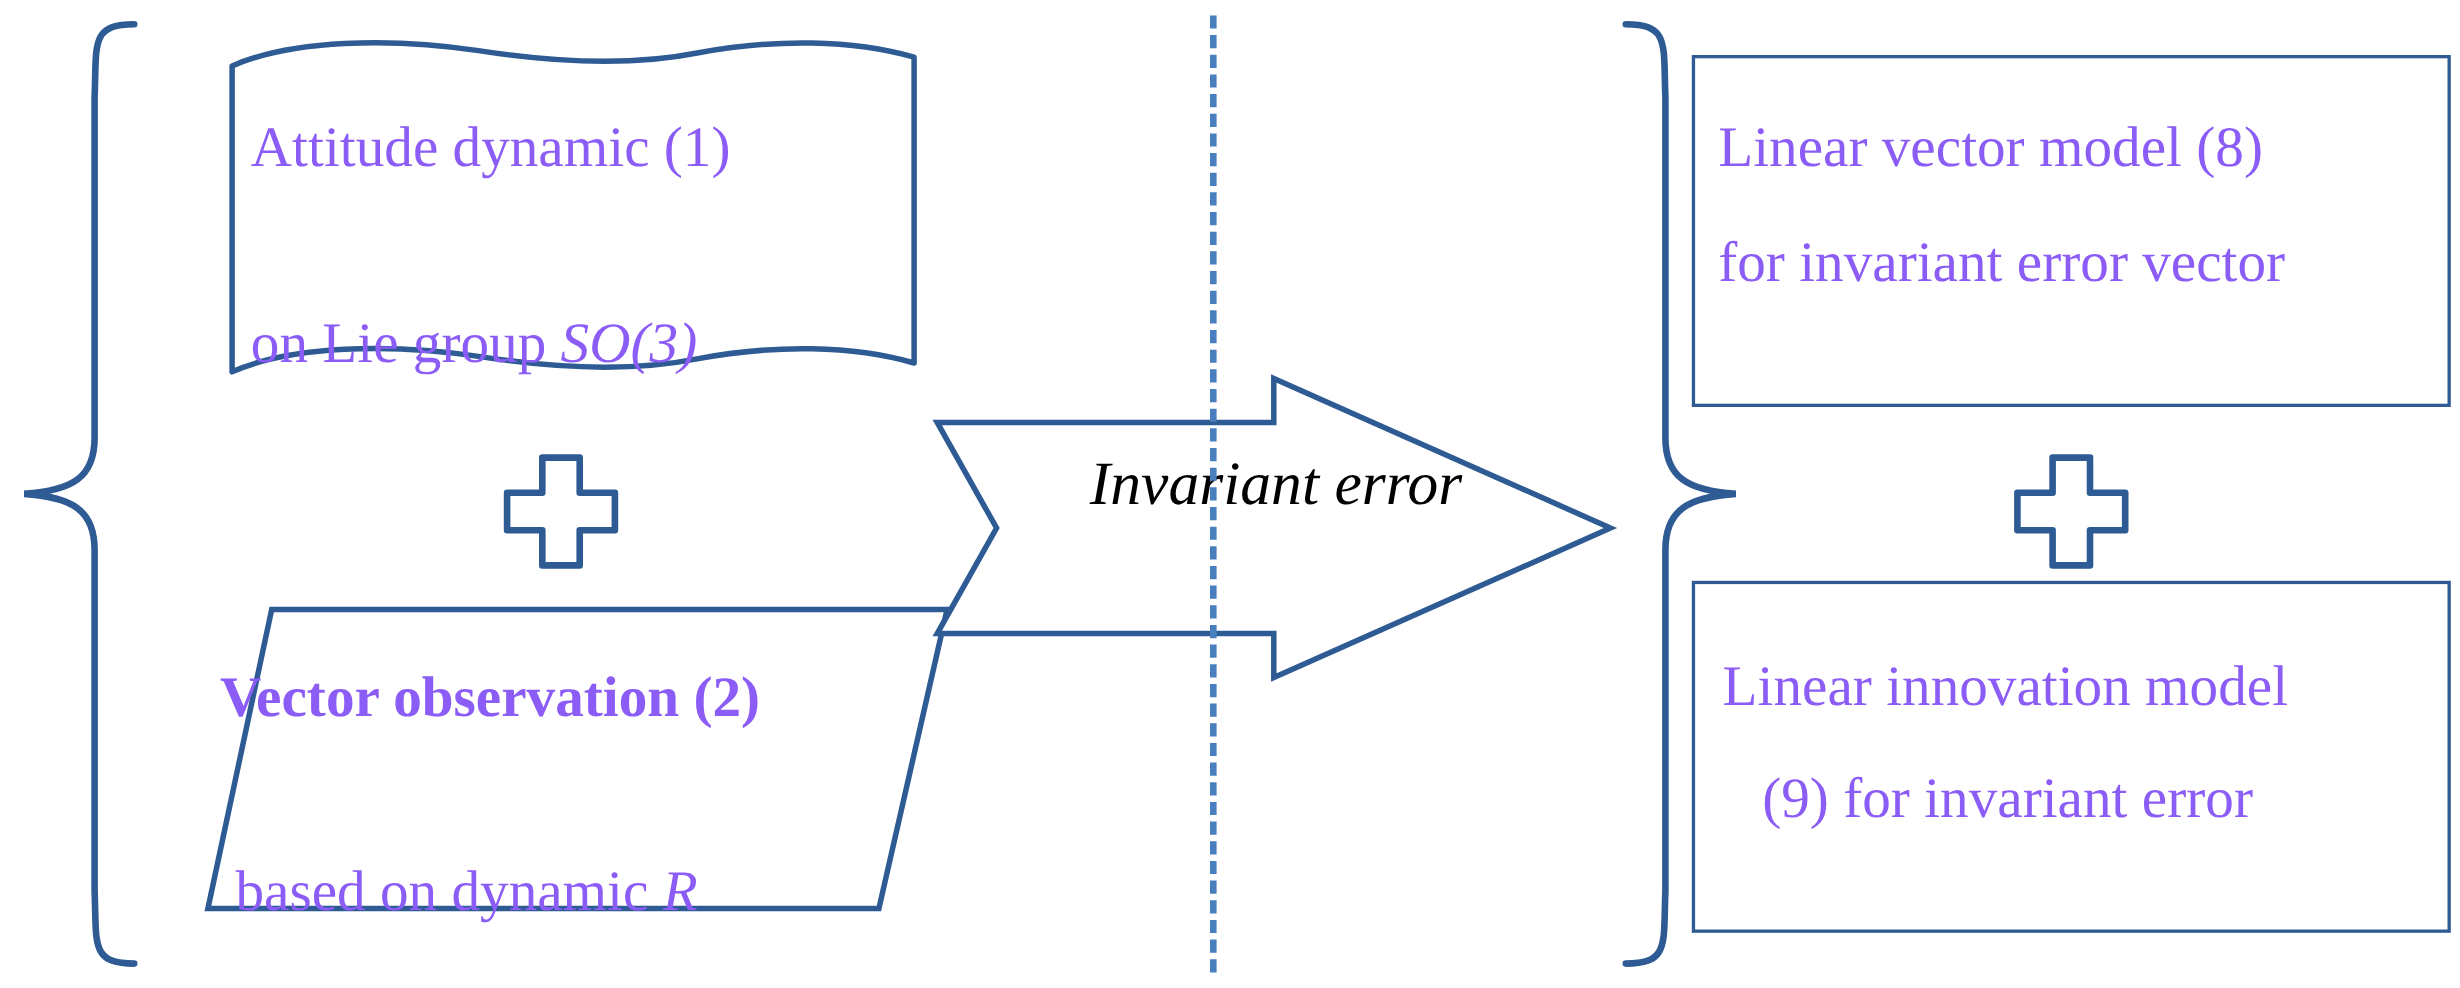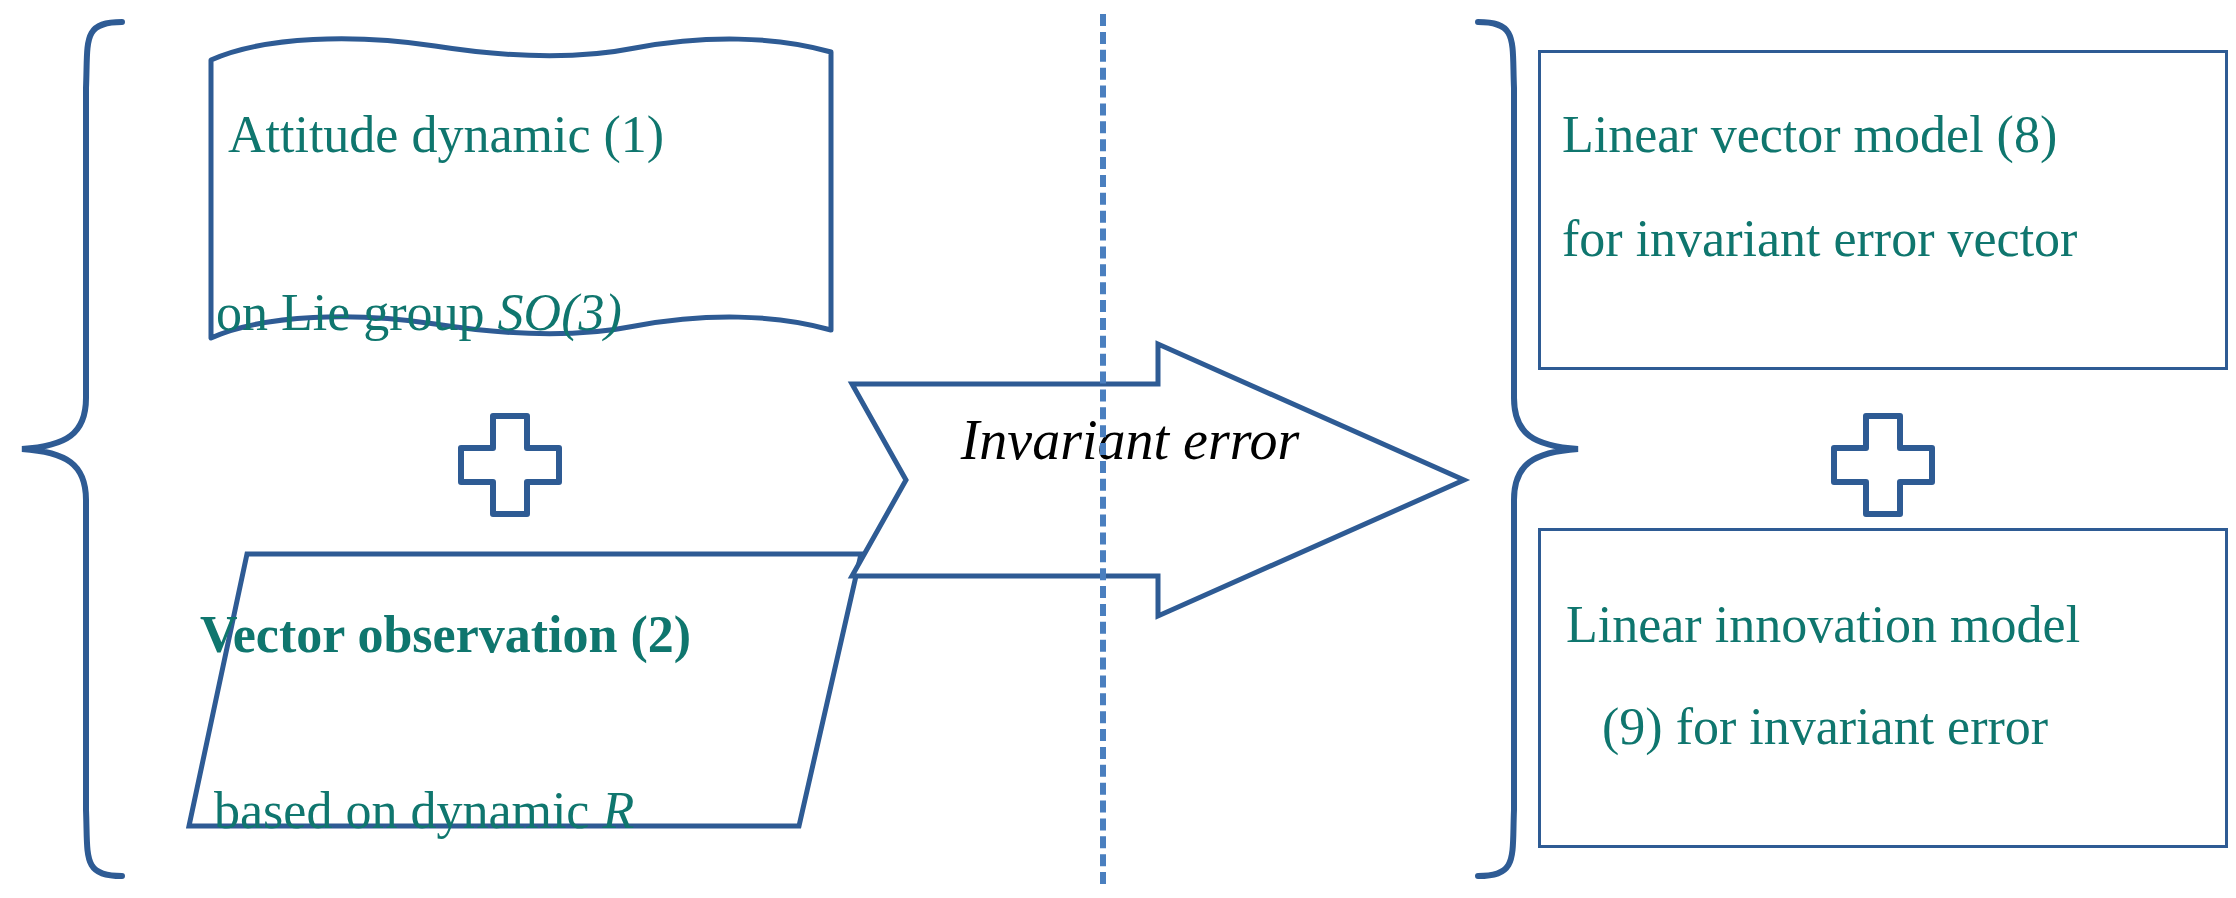--- a/index.html
+++ b/index.html
@@ -19,21 +19,21 @@
     width: 2236px;
     height: 898px;
   }
   .abs { position: absolute; }
 
   
   .blocktext {
     position: absolute;
     font-size: 52px;
     line-height: 1.42;
-    color: #0f766e;
+    color: #8b5cf6;
     white-space: pre-line;
   }
   .ital { font-style: italic; }
 
   
   #doc-shape { left: 205px; top: 30px; width: 640px; height: 345px; }
 
   
   #par-shape { left: 185px; top: 550px; width: 680px; height: 280px; }
 
@@ -47,21 +47,21 @@
   #rect-top { left: 1538px; top: 50px; width: 690px; height: 320px; }
   #rect-bot { left: 1538px; top: 528px; width: 690px; height: 320px; }
 
   
   .plus-wrap { position: absolute; }
 
   
   #arrow-shape { left: 848px; top: 340px; width: 620px; height: 280px; }
   #arrow-label {
     position: absolute;
-    left: 900px;
+    left: 930px;
     top: 408px;
     width: 460px;
     text-align: center;
     font-size: 56px;
     font-style: italic;
     color: #000;
   }
 
   
   #divider {
@@ -103,21 +103,21 @@
                C 300 27, 370 30, 430 18
                C 500 5, 570 6, 626 22
                L 626 300
                C 570 284, 500 283, 430 296
                C 370 308, 300 305, 230 294
                C 150 282, 60 284, 6 308
                Z" fill="#ffffff" stroke="#2e5b94" stroke-width="5" stroke-linejoin="round"></path>
     </svg>
   </div>
   <div class="blocktext" style="left:228px; top:98px; width:600px;">Attitude dynamic (1)</div>
-  <div class="blocktext" style="left:216px; top:202px; width:600px;">
+  <div class="blocktext" style="left:228px; top:202px; width:600px;">
     <span>on Lie group </span><span class="ital">SO(3)</span>
   </div>
 
   <div class="plus-wrap" style="left:455px; top:410px;">
     <svg width="110" height="110" viewBox="0 0 110 110">
       <path d="M 38 6 L 72 6 L 72 38 L 104 38 L 104 72 L 72 72 L 72 104 L 38 104 L 38 72 L 6 72 L 6 38 L 38 38 Z" fill="#ffffff" stroke="#2e5b94" stroke-width="6" stroke-linejoin="round"></path>
     </svg>
   </div>
 
   <div class="abs" id="par-shape">

